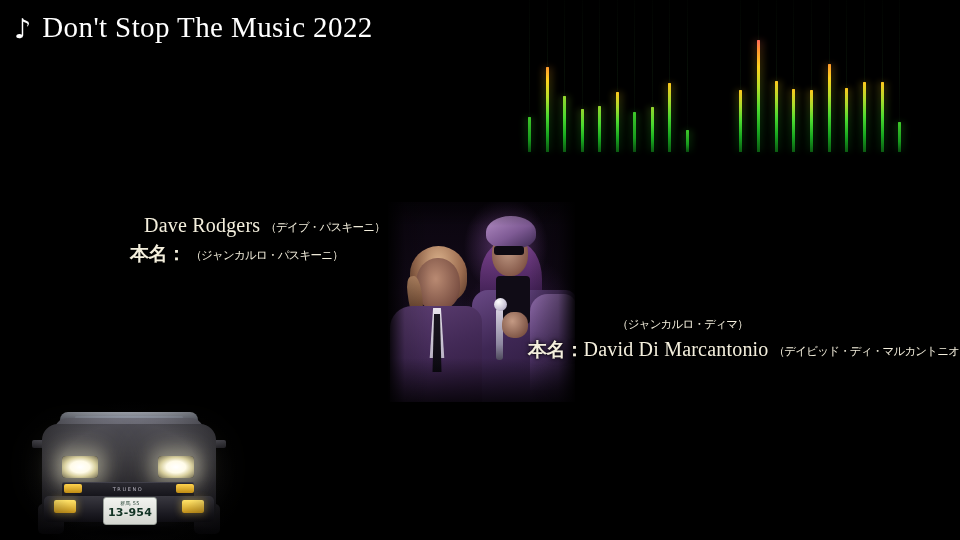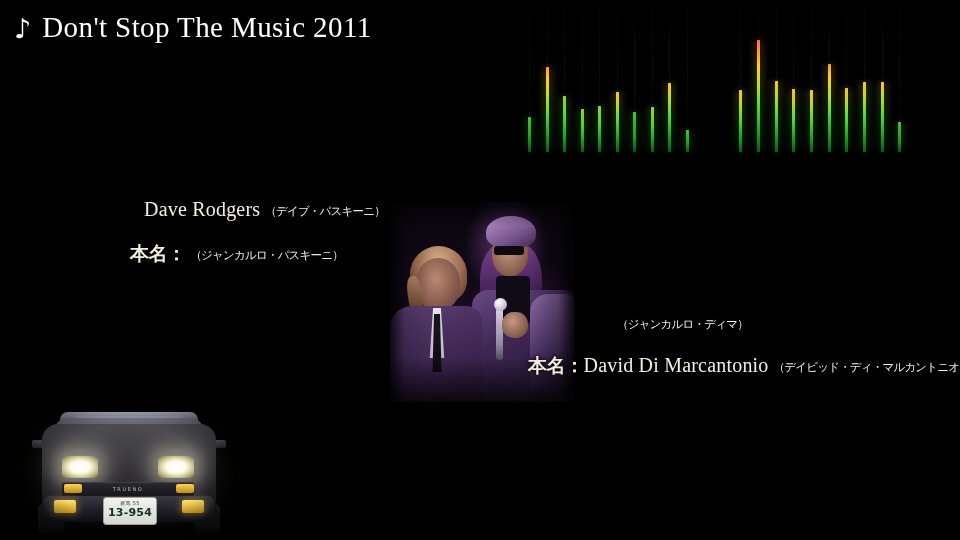--- a/index.html
+++ b/index.html
@@ -181,37 +181,36 @@
       linear-gradient(to bottom, rgba(0,0,0,0.55) 0%, rgba(0,0,0,0) 12%, rgba(0,0,0,0) 78%, rgba(0,0,0,0.75) 100%);
   }
 
   
   .name-block {
     position: absolute;
     color: #f4efdd;
     white-space: nowrap;
     text-shadow: 0 0 3px rgba(0,0,0,0.95), 0 0 7px rgba(0,0,0,0.8);
   }
-  #name-block-1 { left: 88px; top: 198px; }
+  #name-block-1 { left: 88px; top: 214px; }
   #name-block-2 { left: 528px; top: 318px; }
   .name-row { display: flex; align-items: baseline; }
   #name-block-1 .name-row { justify-content: center; }
   #name-block-1 .row-top { padding-left: 56px; }
   #name-block-2 .row-top { padding-left: 84px; }
   .name-main {
     font-size: 20px;
     font-family: "Liberation Serif", "DejaVu Serif", serif;
     letter-spacing: 0.2px;
   }
   .name-label {
     font-size: 19px;
     font-family: "DejaVu Sans", sans-serif;
     font-weight: bold;
     letter-spacing: -0.5px;
-    margin-top: 16px;
   }
   .name-kana {
     font-size: 11.5px;
     font-family: "DejaVu Sans", sans-serif;
     letter-spacing: -0.8px;
     margin-left: 5px;
     position: relative;
     top: -1px;
   }
   .row-bottom { margin-top: 4px; }
@@ -338,21 +337,21 @@
     pointer-events: none;
   }
 </style>
 </head>
 <body>
 
 <div id="stage">
 
   <div id="title-bar">
     <span id="note-icon">♪</span>
-    <span id="title-text">Don't Stop The Music 2011</span>
+    <span id="title-text">Don't Stop The Music 2022</span>
   </div>
 
   <div id="visualizer" style="height: 134px;">
       <div class="vstem" style="left: 9px;"></div>
       <div class="vglow" style="left: 4px; height: 35px; background: linear-gradient(to top, rgb(10, 79, 16) 0%, rgb(23, 156, 29) 35%, rgb(63, 201, 43) 100%);"></div>
       <div class="vbar" style="left: 8px; height: 35px; background: linear-gradient(to top, rgb(10, 79, 16) 0%, rgb(23, 156, 29) 35%, rgb(63, 201, 43) 100%);"></div>
       <div class="vstem" style="left: 27px;"></div>
       <div class="vglow" style="left: 22px; height: 85px; background: linear-gradient(to top, rgb(12, 92, 18) 0%, rgb(23, 166, 31) 20%, rgb(74, 217, 47) 42%, rgb(182, 224, 42) 64%, rgb(255, 210, 30) 84%, rgb(255, 154, 46) 100%);"></div>
       <div class="vbar" style="left: 26px; height: 85px; background: linear-gradient(to top, rgb(12, 92, 18) 0%, rgb(23, 166, 31) 20%, rgb(74, 217, 47) 42%, rgb(182, 224, 42) 64%, rgb(255, 210, 30) 84%, rgb(255, 154, 46) 100%);"></div>
       <div class="vstem" style="left: 44px;"></div>

